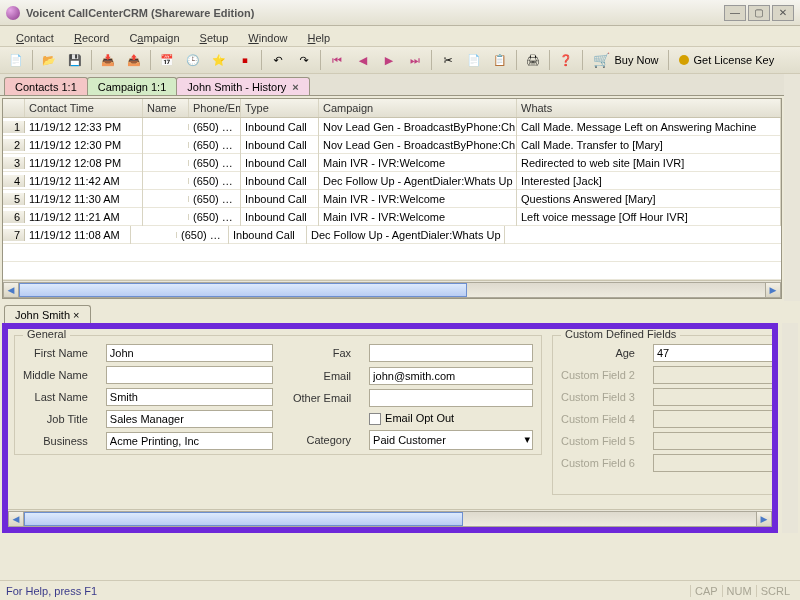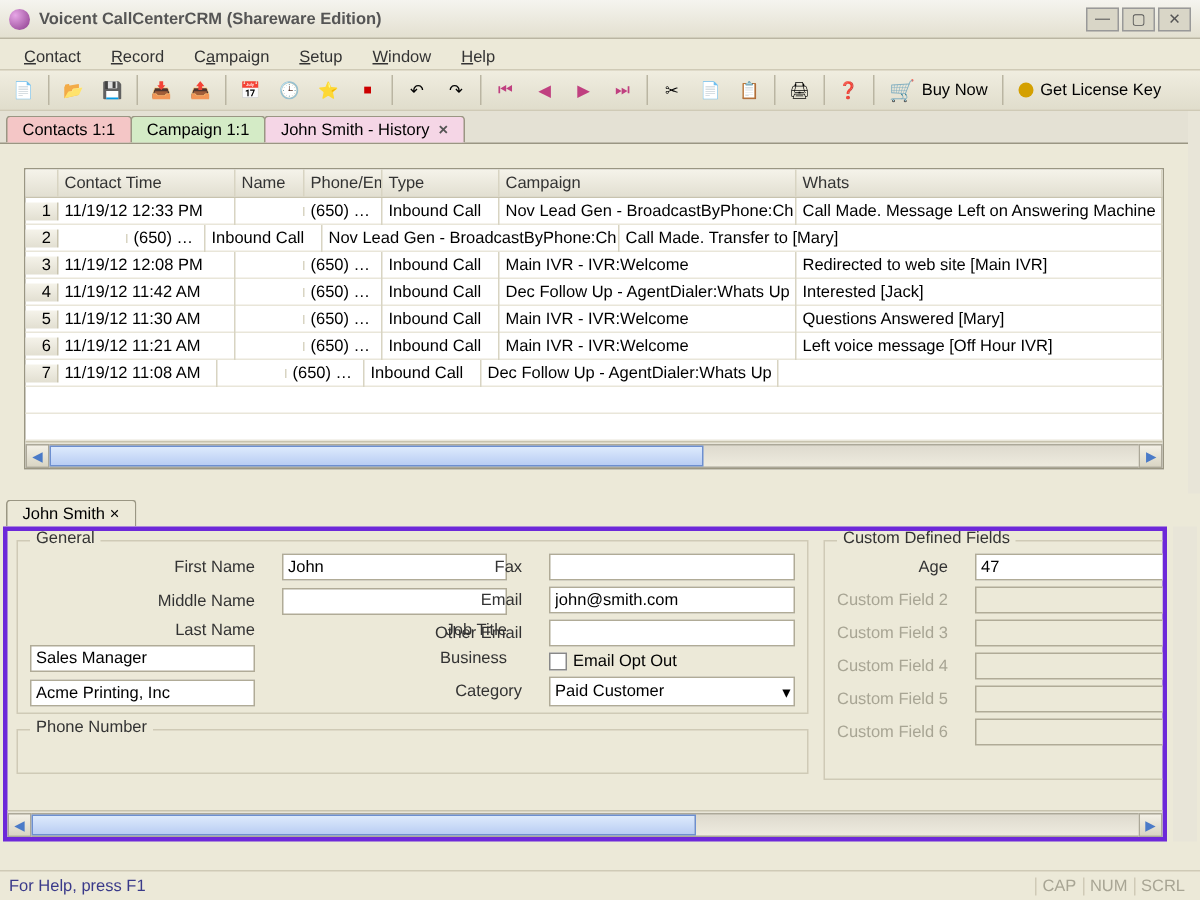--- a/index.html
+++ b/index.html
@@ -17,35 +17,35 @@
 .tsep{width:1px;height:20px;background:#bab5a2;margin:0 2px;}
 .tlabel{padding:0 6px; display:flex;align-items:center;gap:4px;}
 .key-icon{width:10px;height:10px;background:#d4a000;border-radius:50%;}
 .cart-icon{color:#2a8a2a;font-size:14px;}
 .tabs { display:flex; align-items:flex-end; height:22px; background:#e4e1d4; padding:0 4px; gap:0; border-bottom:1px solid #9a9683;}
 .tab { padding:3px 10px 2px; border:1px solid #9a9683; border-bottom:none; border-radius:3px 3px 0 0; margin-right:-1px; position:relative; }
 .tab.red{background:#f4c6c6;}
 .tab.green{background:#d4ebc6;}
 .tab.pink{background:#f5d6e6; z-index:2;}
 .tab .close{margin-left:6px;color:#555;font-weight:bold;}
-.grid { background:#fff; border:1px solid #9a9683; margin:16px; }
+.grid { background:#fff; border:1px solid #9a9683; margin:2px; }
 .ghead{display:flex;background:linear-gradient(#f5f3ea,#e2dfd1);border-bottom:1px solid #c8c3ae;}
 .gh,.gc{padding:3px 4px;border-right:1px solid #d8d4c2;overflow:hidden;white-space:nowrap;}
 .gh{color:#333;}
 .grow{display:flex;border-bottom:1px solid #e9e6d9;height:18px;align-items:center;}
 .rownum{width:22px;text-align:right;padding-right:4px;background:linear-gradient(#f5f3ea,#e2dfd1);border-right:1px solid #c8c3ae;}
 .gc{flex-shrink:0;}
 .selected{background:#4a7ac8;color:#fff;}
 .hscroll{height:18px;background:#e8e5d8;border-top:1px solid #c8c3ae;display:flex;align-items:center;}
 .hscroll .arrow{width:16px;height:16px;background:linear-gradient(#f3f0e6,#d9d5c4);border:1px solid #aca899;display:flex;align-items:center;justify-content:center;font-size:9px;color:#4a7ac8;}
 .hscroll .track{flex:1;background:linear-gradient(#dedace,#eeebdf);height:16px;border-top:1px solid #aca899;border-bottom:1px solid #aca899;position:relative;}
 .hscroll .thumb{position:absolute;left:0;top:0;height:14px;width:60%;background:linear-gradient(#ddeafc,#b9cdf3);border:1px solid #6d8fd0;}
 .detail-tabs{display:flex;align-items:flex-end;height:22px;padding:2px 4px 0;}
 .dtab{padding:3px 10px 2px;border:1px solid #9a9683;border-bottom:none;border-radius:3px 3px 0 0;background:#ece9d8;}
-.detail-pane{background:#ece9d8;border:3px solid #6d28d9;margin:0 2px;padding:6px;height:210px;overflow:hidden;position:relative;}
+.detail-pane{background:#ece9d8;border:6px solid #6d28d9;margin:0 2px;padding:6px;height:210px;overflow:hidden;position:relative;}
 .fieldset{border:1px solid #cfcab6;padding:8px 8px 4px;position:relative;}
 .fieldset .legend{position:absolute;top:-8px;left:8px;background:#ece9d8;padding:0 4px;color:#333;}
 .form-grid{display:grid;grid-template-columns:auto 1fr;gap:4px 18px;align-items:center;}
 .form-label{text-align:right;color:#333;white-space:nowrap;}
 .form-label.disabled{color:#a8a594;}
 .form-input{height:18px;border:1px solid #b0ab97;background:#fff;padding:0 3px;}
 .form-select{height:20px;border:1px solid #b0ab97;background:#fff;display:flex;align-items:center;justify-content:space-between;padding:0 2px 0 3px;}
 .chk{width:12px;height:12px;border:1px solid #888;background:#fff;display:inline-block;margin-right:4px;vertical-align:middle;}
 .statusbar{position:absolute;bottom:0;left:0;right:0;height:20px;background:#ece9d8;border-top:1px solid #cfcab6;display:flex;align-items:center;padding:0 6px;color:#3a3a8a;}
 .statusbar .spacer{flex:1;}
@@ -140,20 +140,21 @@
             <div class="rownum">1</div>
             <div class="gc" style="width:118px">11/19/12 12:33 PM</div>
             <div class="gc" style="width:46px"></div>
             <div class="gc" style="width:52px">(650) …</div>
             <div class="gc" style="width:78px">Inbound Call</div>
             <div class="gc" style="width:198px">Nov Lead Gen - BroadcastByPhone:Ch…</div>
             <div class="gc " style="flex:1">Call Made. Message Left on Answering Machine</div>
           </div>
           <div class="grow">
             <div class="rownum">2</div>
+            <div class="gc" style="width:118px">11/19/12 12:30 PM</div>
             <div class="gc" style="width:46px"></div>
             <div class="gc" style="width:52px">(650) …</div>
             <div class="gc" style="width:78px">Inbound Call</div>
             <div class="gc" style="width:198px">Nov Lead Gen - BroadcastByPhone:Ch…</div>
             <div class="gc " style="flex:1">Call Made. Transfer to [Mary]</div>
           </div>
           <div class="grow">
             <div class="rownum">3</div>
             <div class="gc" style="width:118px">11/19/12 12:08 PM</div>
             <div class="gc" style="width:46px"></div>
@@ -225,20 +226,21 @@
     <div style="width:530px">
     <div class="fieldset">
       <div class="legend">General</div>
       <div style="display:flex;gap:20px">
         <div class="form-grid" style="width:250px">
           <div class="form-label">First Name</div>
           <input class="form-input" value="John" style="">
           <div class="form-label">Middle Name</div>
           <input class="form-input" value="" style="">
           <div class="form-label">Last Name</div>
+          <input class="form-input" value="Smith" style="">
           <div class="form-label">Job Title</div>
           <input class="form-input" value="Sales Manager" style="">
           <div class="form-label">Business</div>
           <input class="form-input" value="Acme Printing, Inc" style="">
         </div>
         <div class="form-grid" style="width:240px">
           <div class="form-label">Fax</div>
           <input class="form-input" value="" style="">
           <div class="form-label">Email</div>
           <input class="form-input" value="john@smith.com" style="">
@@ -247,23 +249,20 @@
           <div></div>
           <div><span class="chk"></span><span>Email Opt Out</span></div>
           <div class="form-label">Category</div>
           <div class="form-select">
                   <span>Paid Customer</span>
                   <span>▾</span>
                 </div>
         </div>
       </div>
     </div>
-    <div class="fieldset" style="margin-top:10px;height:30px">
-      <div class="legend">Phone Number</div>
-    </div>
     </div>
     <div style="flex:1">
     <div class="fieldset" style="height:160px">
       <div class="legend">Custom Defined Fields</div>
       <div class="form-grid">
         <div class="form-label">Age</div>
         <input class="form-input" value="47" style="">
         <div class="form-label disabled">Custom Field 2</div>
         <input class="form-input" style="background: rgb(236, 233, 216);">
         <div class="form-label disabled">Custom Field 3</div>

